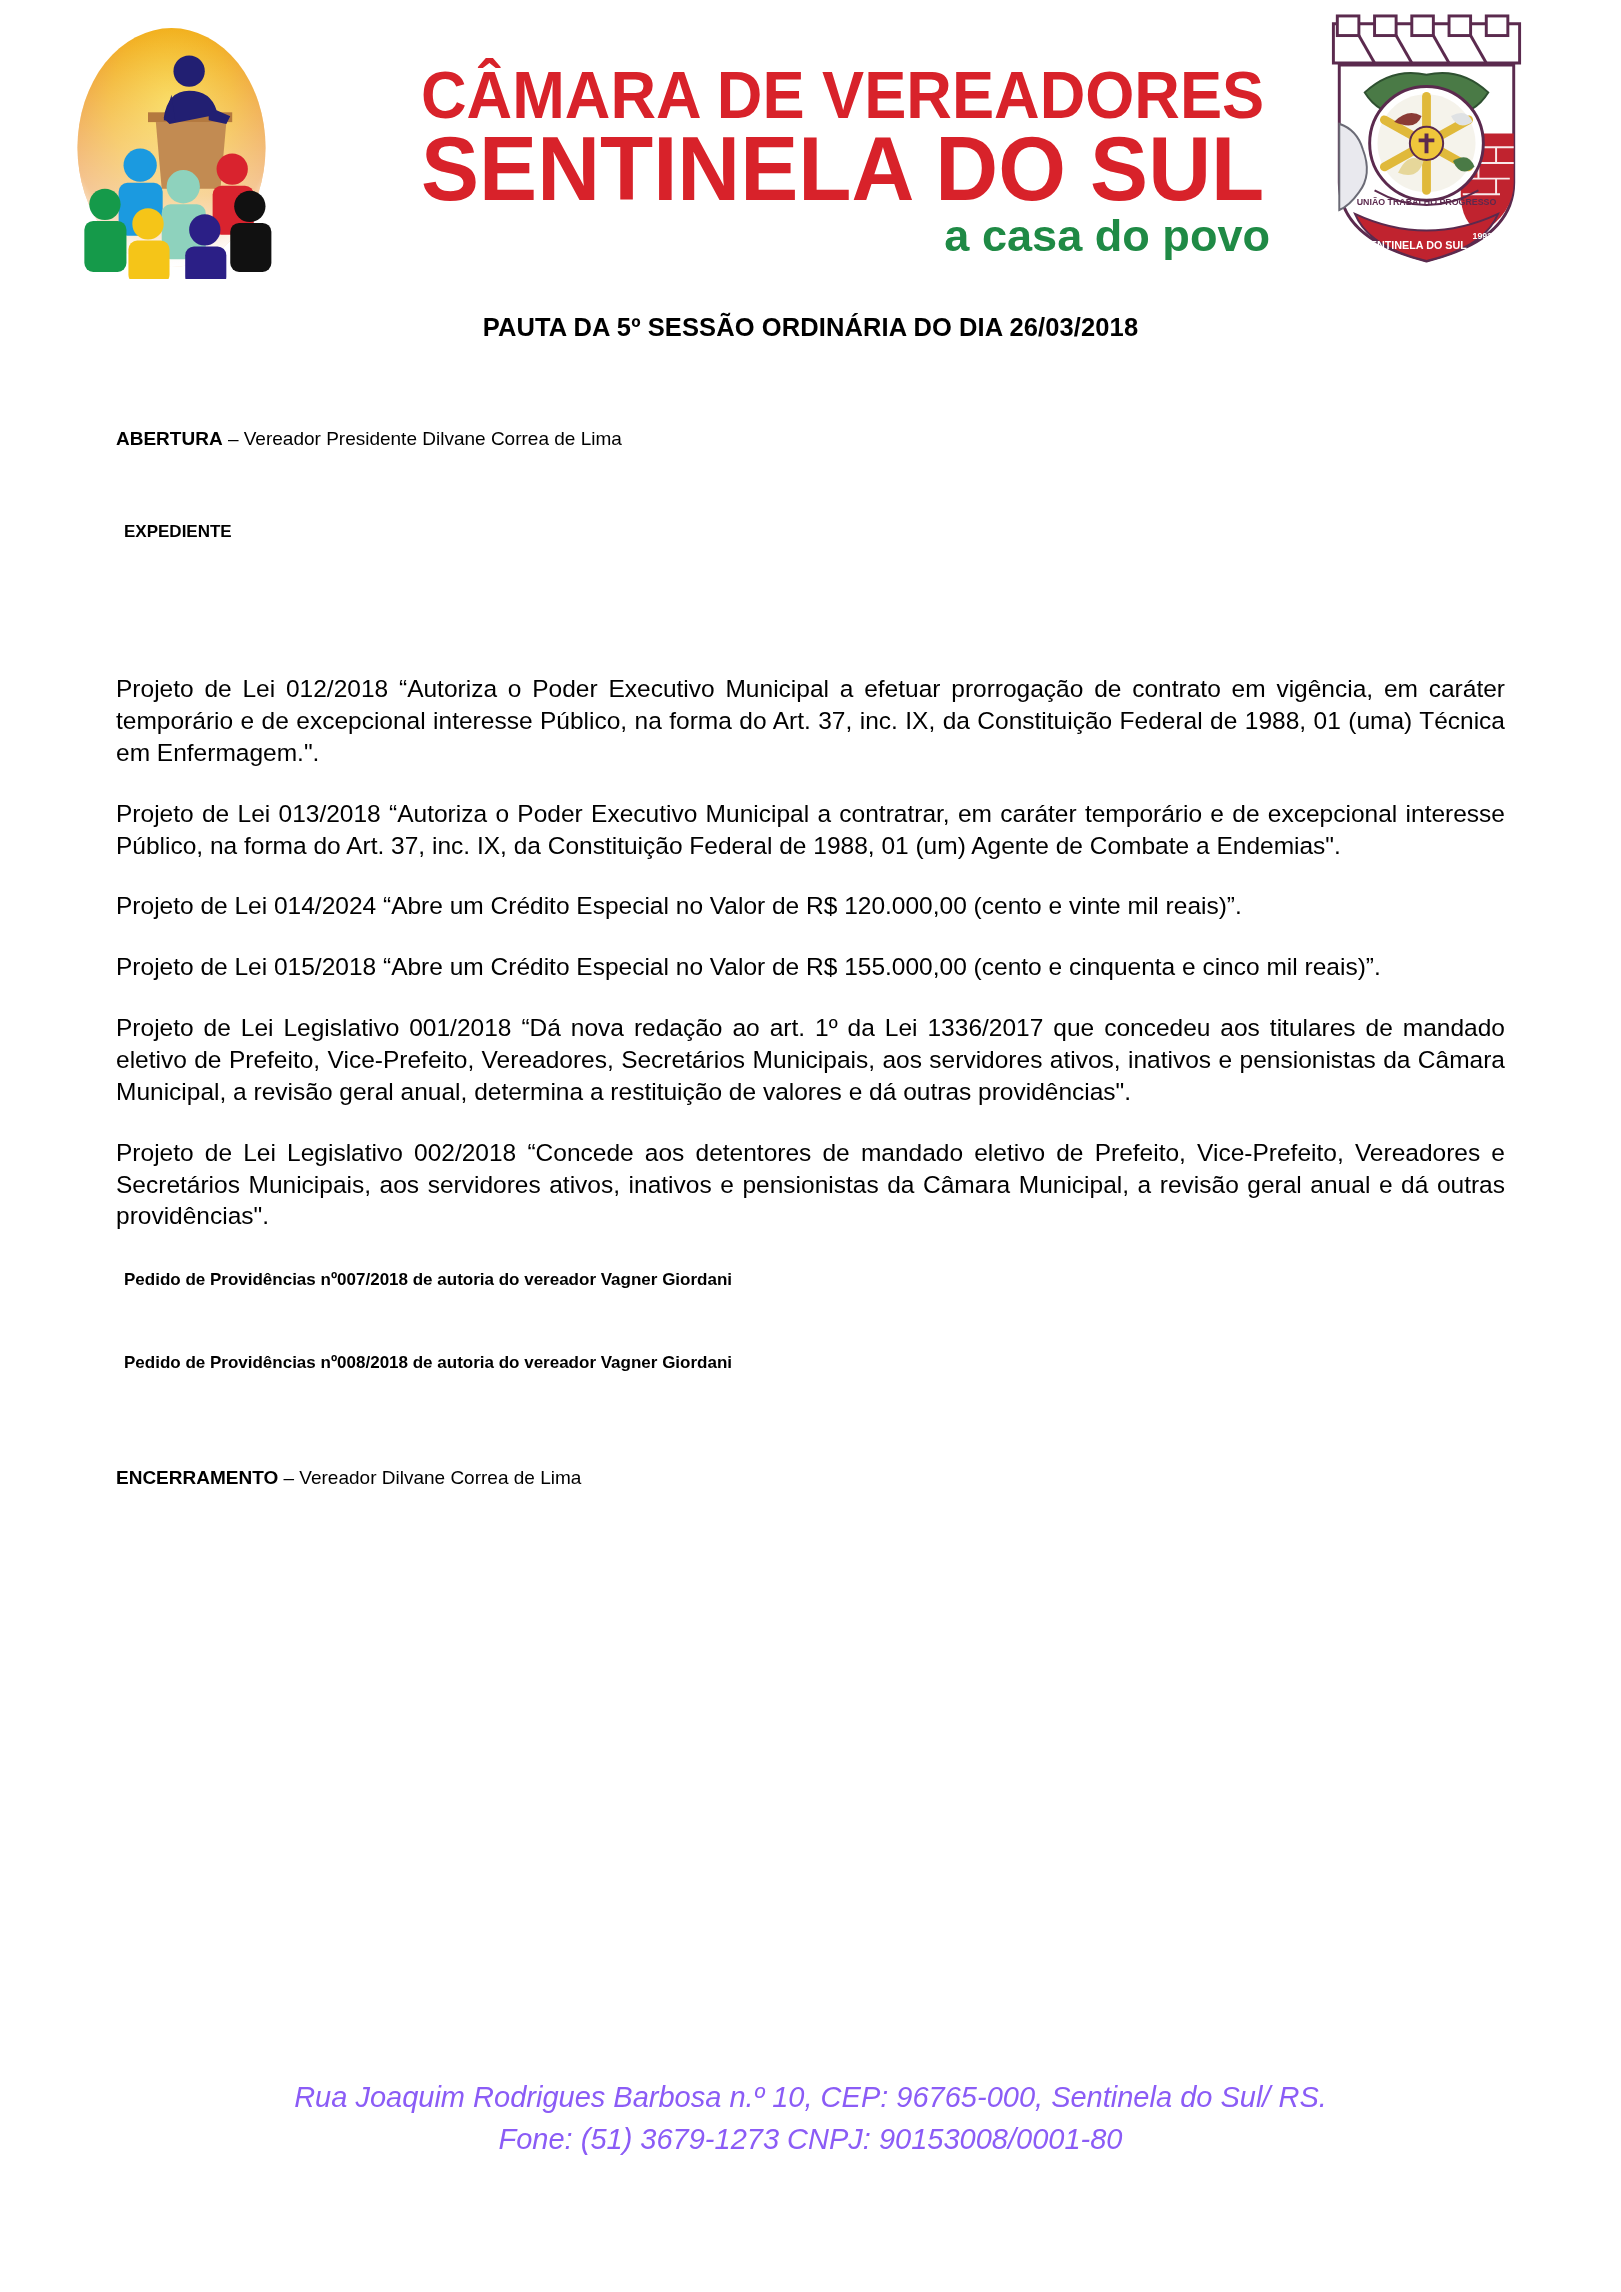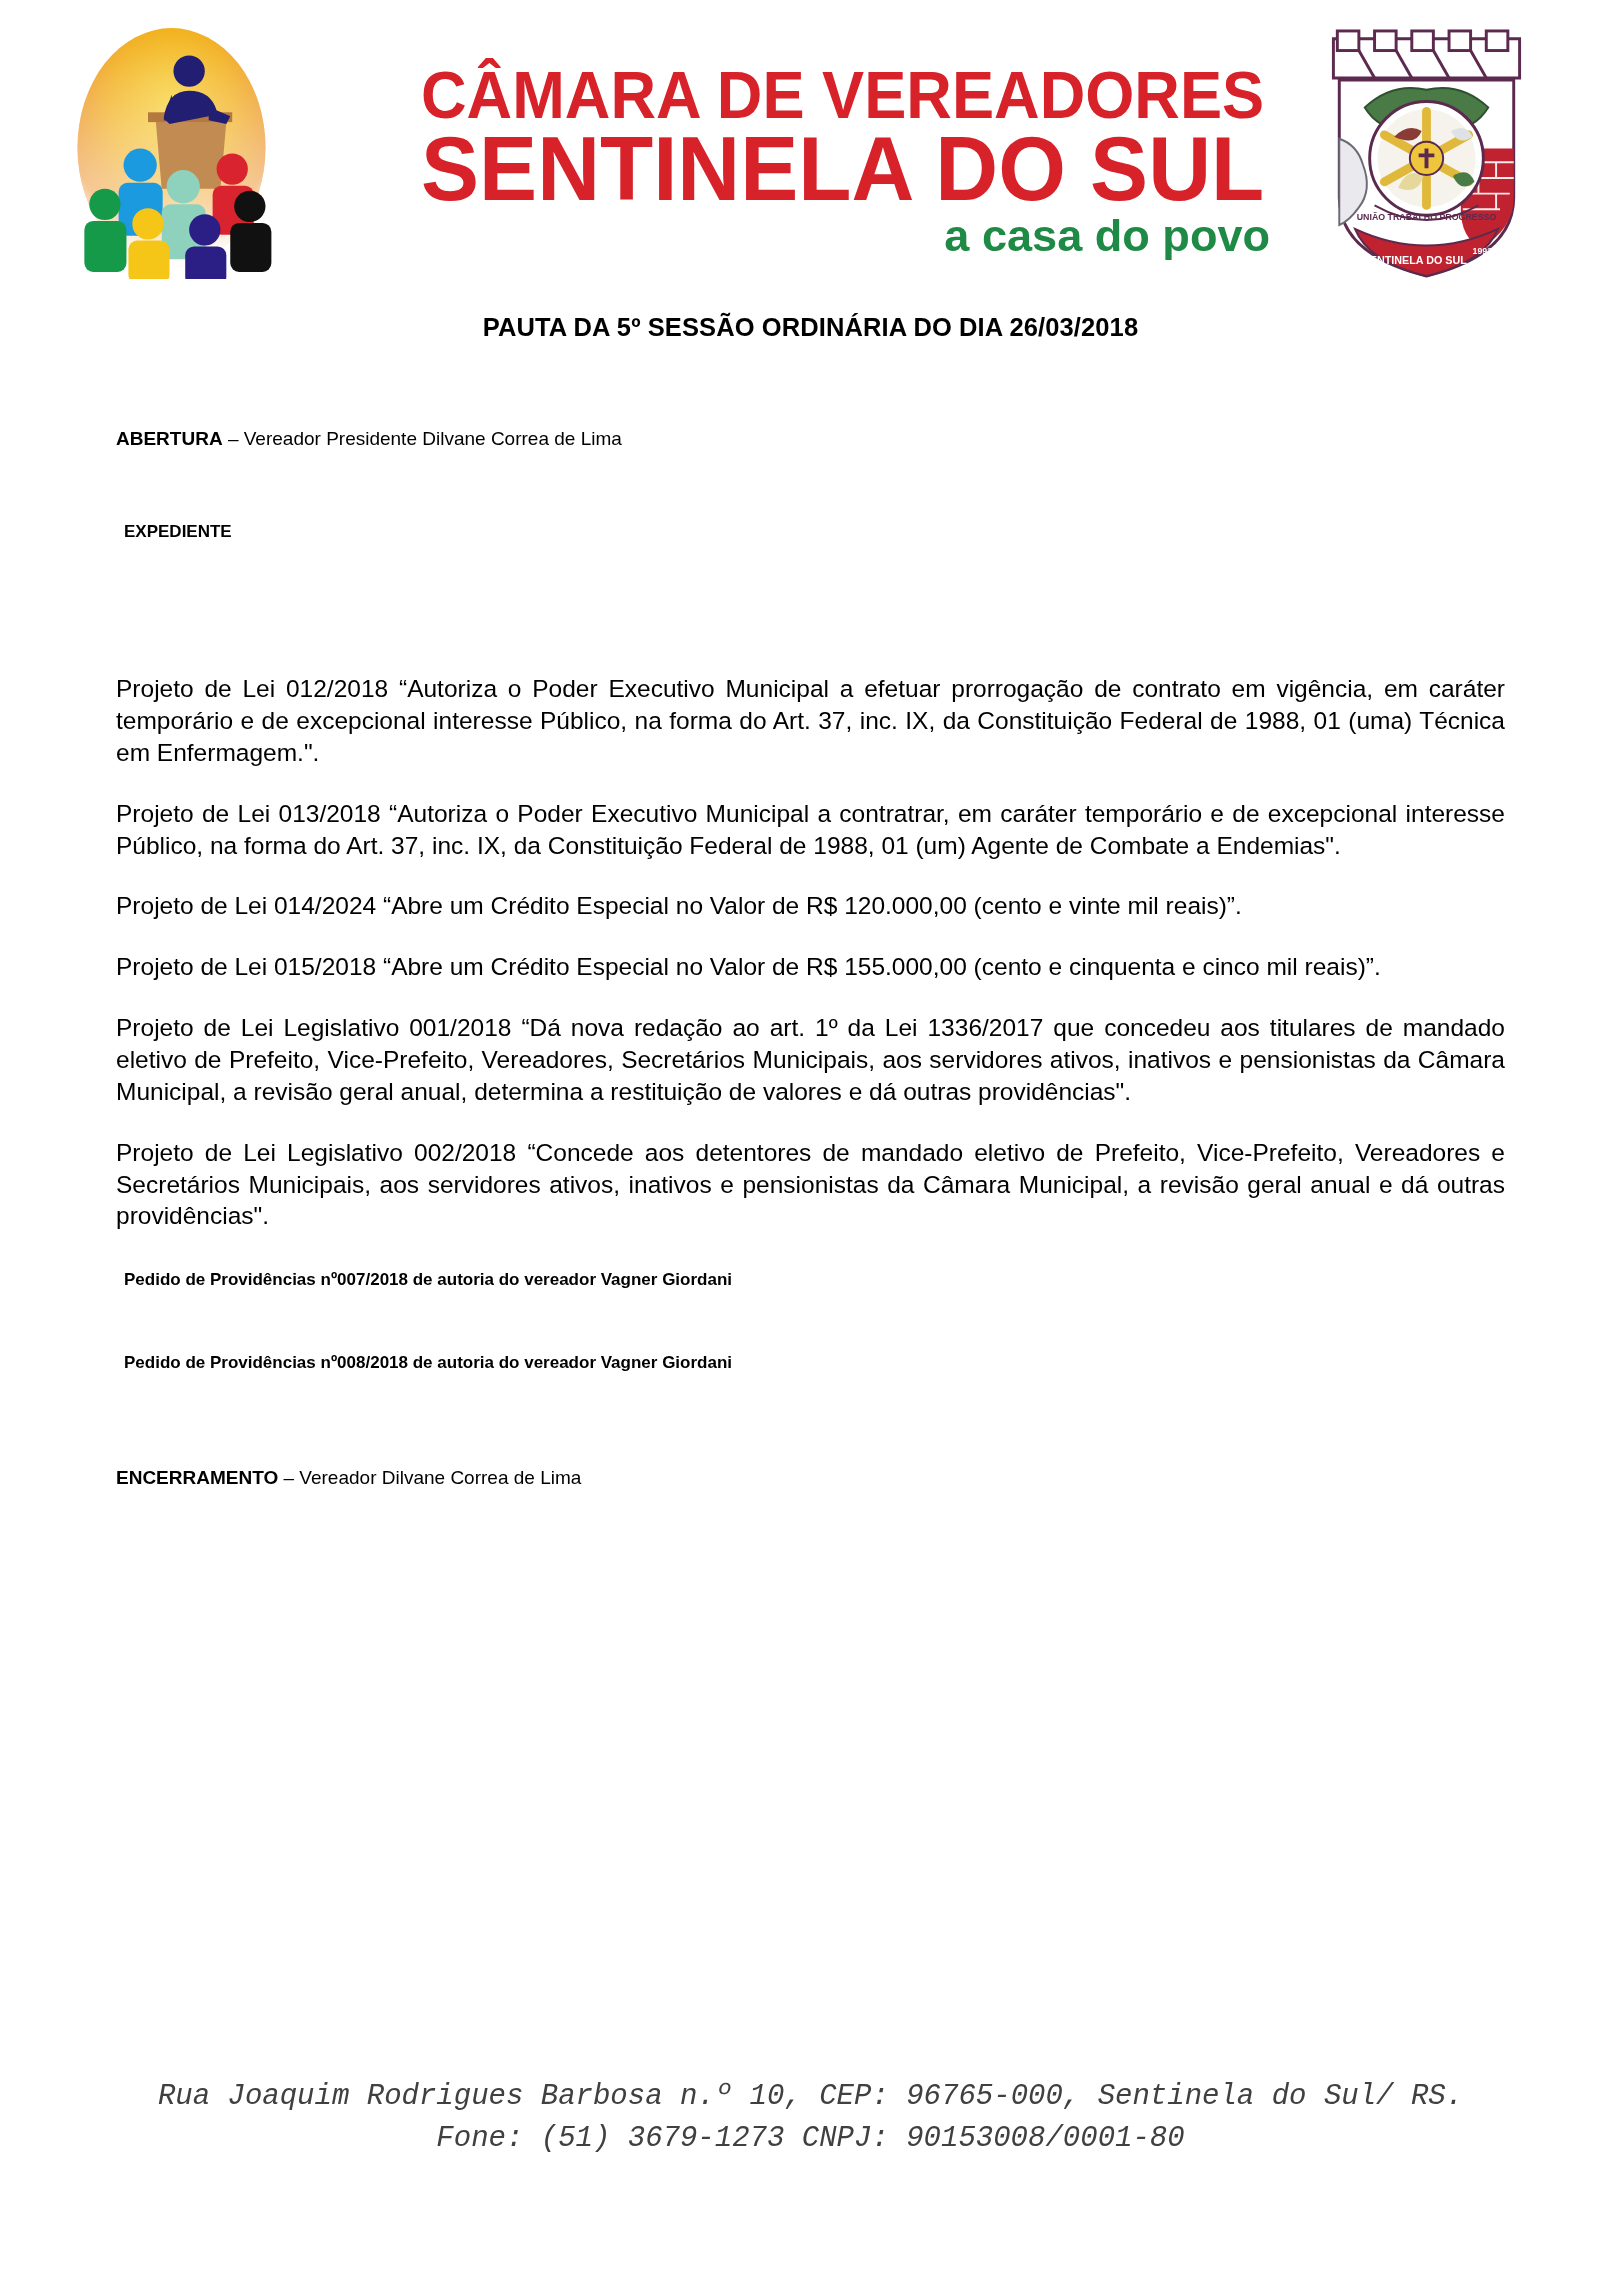--- a/index.html
+++ b/index.html
@@ -33,21 +33,21 @@
   .logo-wordmark {
     position: absolute;
     left: 421px;
     top: 47px;
     width: 853px;
     height: 216px;
   }
   .brasao {
     position: absolute;
     left: 1304px;
-    top: 21px;
+    top: 6px;
     width: 245px;
     height: 260px;
   }
 
   
   .page {
     position: relative;
     padding: 0 116px 0 116px;
     box-sizing: border-box;
     width: 1621px;
@@ -91,25 +91,25 @@
     margin: 8px;
   }
 
   
   .footer {
     position: absolute;
     left: 0;
     top: 2076px;
     width: 1621px;
     text-align: center;
-    font-family: Liberation Mono, monospace;
+    font-family: Liberation Sans, sans-serif;
     font-style: italic;
     font-size: 29px;
     line-height: 1.45;
-    color: #404040;
+    color: #8b5cf6;
   }
   .footer div { white-space: nowrap; }
 </style>
 </head>
 <body>
 
 <div class="header">
 
   <div class="logo-mark">
     <svg viewBox="0 0 240 262" width="235" height="257" aria-hidden="true">

